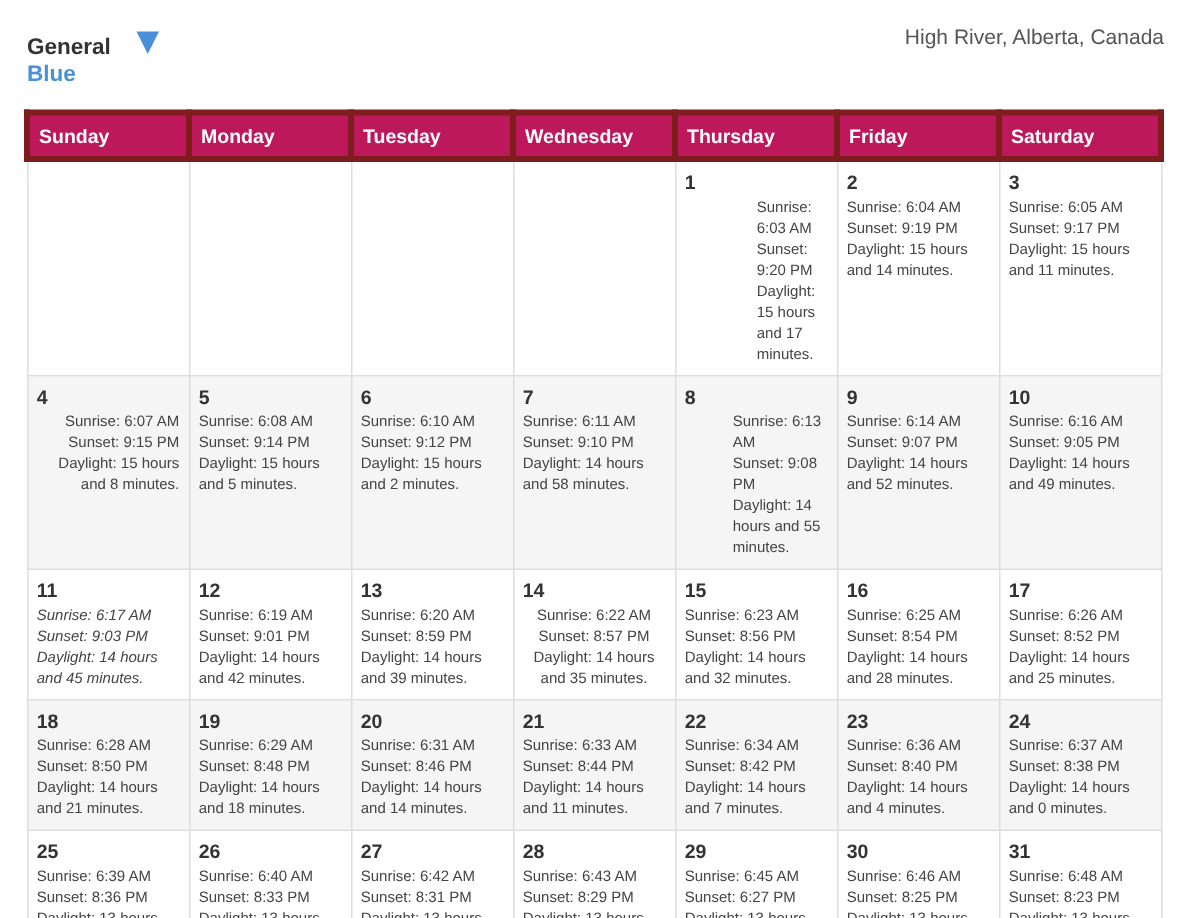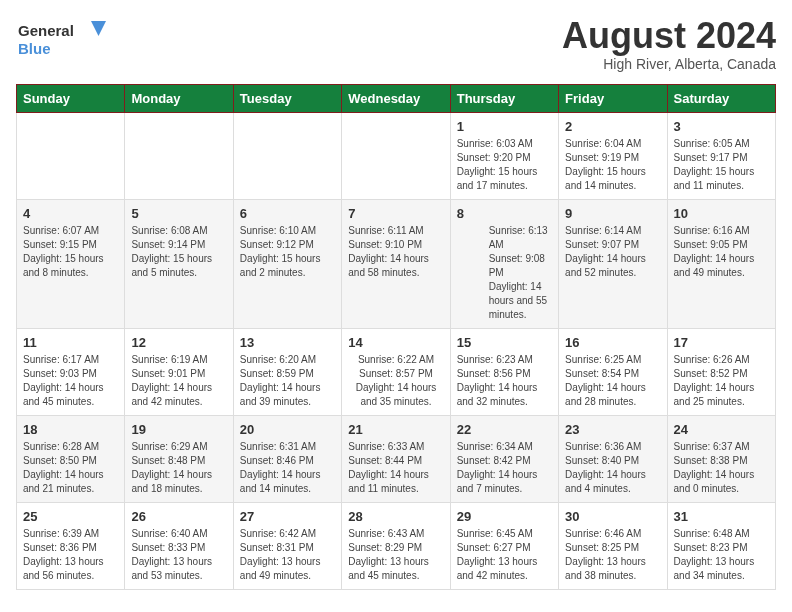--- a/index.html
+++ b/index.html
@@ -34,27 +34,27 @@
     .location {
       font-size: 14px;
       color: #555;
     }
     table {
       width: 100%;
       border-collapse: collapse;
       table-layout: fixed;
     }
     thead tr th {
-      background-color: #15803d;
+      background-color: #be185d;
       color: #fff;
       text-align: left;
       padding: 6px 6px;
       font-size: 13px;
       font-weight: bold;
-      border: 1px solid #7f1d1d;
+      border: 4px solid #7f1d1d;
     }
     tbody tr td {
       vertical-align: top;
       padding: 6px 6px;
       font-size: 10.5px;
       color: #333;
       border: 1px solid #ddd;
       height: 80px;
       background: #fff;
     }
@@ -80,21 +80,20 @@
 
 <div class="header">
   <div class="logo">
   <svg width="90" height="45" viewBox="0 0 90 45">
     <text x="2" y="20" font-size="15" font-weight="bold" font-family="Arial" fill="#333">General</text>
     <text x="2" y="38" font-size="15" font-weight="bold" font-family="Arial" fill="#4a90d9">Blue</text>
     <polygon points="75,5 90,5 82.5,20" fill="#4a90d9"></polygon>
   </svg>
 </div>
   <div class="title-block">
-    <div class="month-title">August 2024</div>
     <div class="location">High River, Alberta, Canada</div>
   </div>
 </div>
 
 <table>
   <thead>
     <tr>
     <th>Sunday</th>
         <th>Monday</th>
         <th>Tuesday</th>
@@ -105,41 +104,41 @@
       </tr>
   </thead>
   <tbody id="calendar-body">
   <tr>
         <td class="empty-cell"></td>
         <td class="empty-cell"></td>
         <td class="empty-cell"></td>
         <td class="empty-cell"></td>
         <td>
           <div class="day-number">1</div>
-          <div class="day-info" style="white-space: pre-line;">Sunrise: 6:03 AM
+          <div class="day-info" style="white-space: pre-line; margin-left: 48px;">Sunrise: 6:03 AM
 Sunset: 9:20 PM
 Daylight: 15 hours and 17 minutes.</div>
         </td>
         <td>
           <div class="day-number">2</div>
           <div class="day-info" style="white-space: pre-line;">Sunrise: 6:04 AM
 Sunset: 9:19 PM
 Daylight: 15 hours and 14 minutes.</div>
         </td>
         <td>
           <div class="day-number">3</div>
           <div class="day-info" style="white-space: pre-line;">Sunrise: 6:05 AM
 Sunset: 9:17 PM
 Daylight: 15 hours and 11 minutes.</div>
         </td>
       </tr>
       <tr>
         <td>
           <div class="day-number">4</div>
-          <div class="day-info" style="white-space: pre-line;">Sunrise: 6:07 AM
+          <div class="day-info" style="white-space: pre-line; text-align: right;">Sunrise: 6:07 AM
 Sunset: 9:15 PM
 Daylight: 15 hours and 8 minutes.</div>
         </td>
         <td>
           <div class="day-number">5</div>
           <div class="day-info" style="white-space: pre-line;">Sunrise: 6:08 AM
 Sunset: 9:14 PM
 Daylight: 15 hours and 5 minutes.</div>
         </td>
         <td>
@@ -169,21 +168,21 @@
         <td>
           <div class="day-number">10</div>
           <div class="day-info" style="white-space: pre-line;">Sunrise: 6:16 AM
 Sunset: 9:05 PM
 Daylight: 14 hours and 49 minutes.</div>
         </td>
       </tr>
       <tr>
         <td>
           <div class="day-number">11</div>
-          <div class="day-info" style="white-space: pre-line;">Sunrise: 6:17 AM
+          <div class="day-info" style="white-space: pre-line; font-style: italic;">Sunrise: 6:17 AM
 Sunset: 9:03 PM
 Daylight: 14 hours and 45 minutes.</div>
         </td>
         <td>
           <div class="day-number">12</div>
           <div class="day-info" style="white-space: pre-line;">Sunrise: 6:19 AM
 Sunset: 9:01 PM
 Daylight: 14 hours and 42 minutes.</div>
         </td>
         <td>

